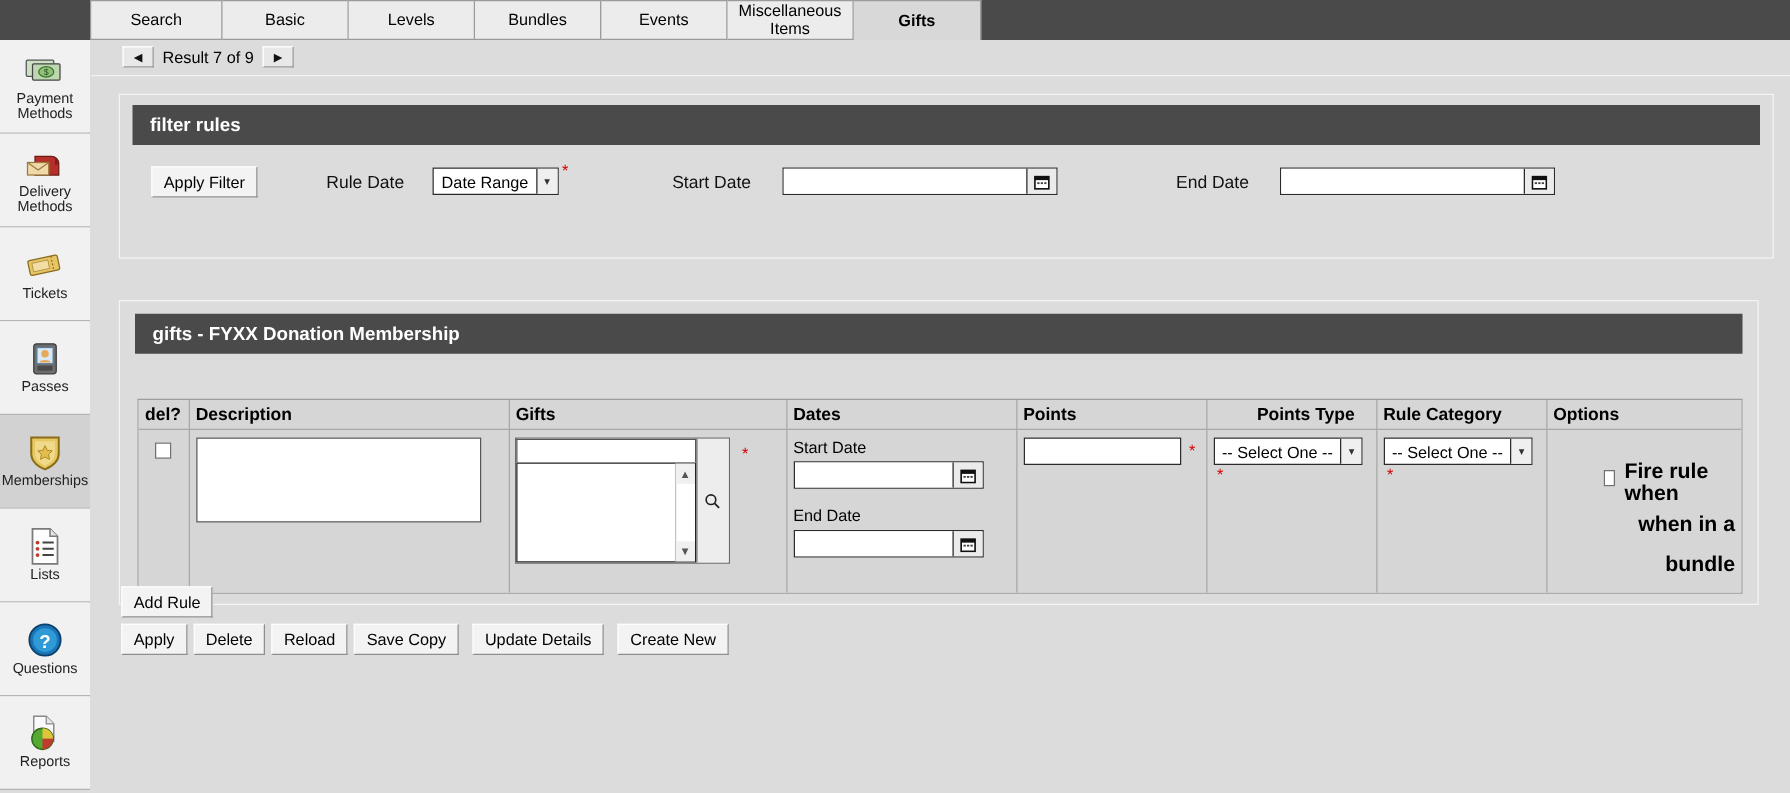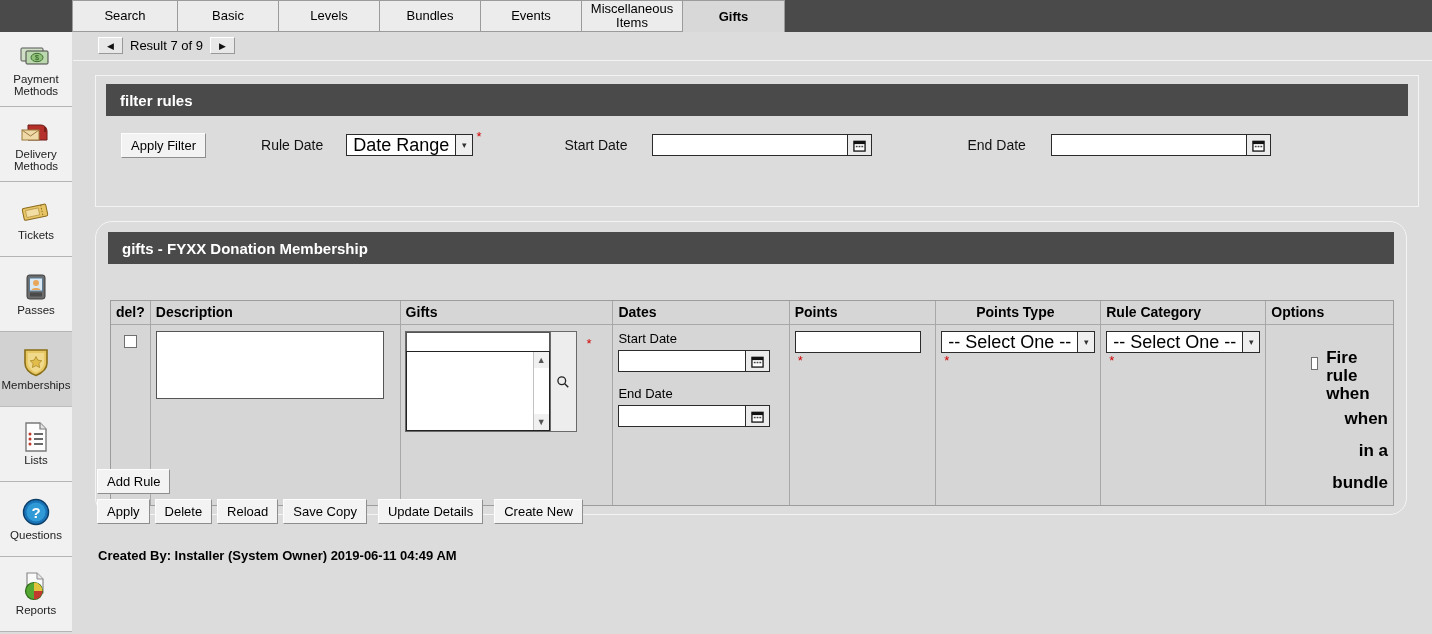--- a/index.html
+++ b/index.html
@@ -141,21 +141,21 @@
   .fld-label { font-size: 14px; color: #111; }
 
   .selwrap {
     display: inline-flex; align-items: stretch;
     border: 1px solid #2b2b2b;
     background: #fff; height: 22px;
   }
   .selwrap .selval {
     padding: 0 6px;
     display: flex; align-items: center;
-    font-size: 18px;
+    font-size: 13px;
     white-space: nowrap;
     text-align: center;
   }
   .selwrap .arrow {
     width: 17px;
     background: #efefef;
     border-left: 1px solid #2b2b2b;
     display: flex; align-items: center; justify-content: center;
     font-size: 9px; color: #333;
   }
@@ -171,21 +171,21 @@
     font-family: "Liberation Sans", sans-serif;
   }
   .datewrap .dbtn {
     width: 24px; background: #ebebeb;
     border-left: 1px solid #2b2b2b;
     display: flex; align-items: center; justify-content: center;
     cursor: pointer;
   }
 
   
-  #gifts-panel { left: 22px; top: 189px; width: 1312px; height: 294px; border-radius: 17px; }
+  #gifts-panel { left: 22px; top: 208px; width: 1312px; height: 244px; }
   #gifts-panel .panel-title { margin: 10px 12px 0 12px; }
 
   .grid {
     position: absolute; left: 14px; top: 78px;
     width: 1284px;
     border: 1px solid #9c9c9c;
     background: #d6d6d6;
     border-collapse: collapse;
   }
   table.rules { border-collapse: collapse; width: 100%; background: #d6d6d6; }
@@ -574,16 +574,15 @@
 
     <div class="btnrow" id="action-row">
       <button class="btn">Apply</button>
       <button class="btn">Delete</button>
       <button class="btn">Reload</button>
       <button class="btn">Save Copy</button>
       <button class="btn" style="margin-left:6px;">Update Details</button>
       <button class="btn" style="margin-left:6px;">Create New</button>
     </div>
 
-    <div class="created">Created By: Installer (System Owner) 2019-06-11 04:49 AM</div>
 
   </div>
 </div>
 
 </body></html>

